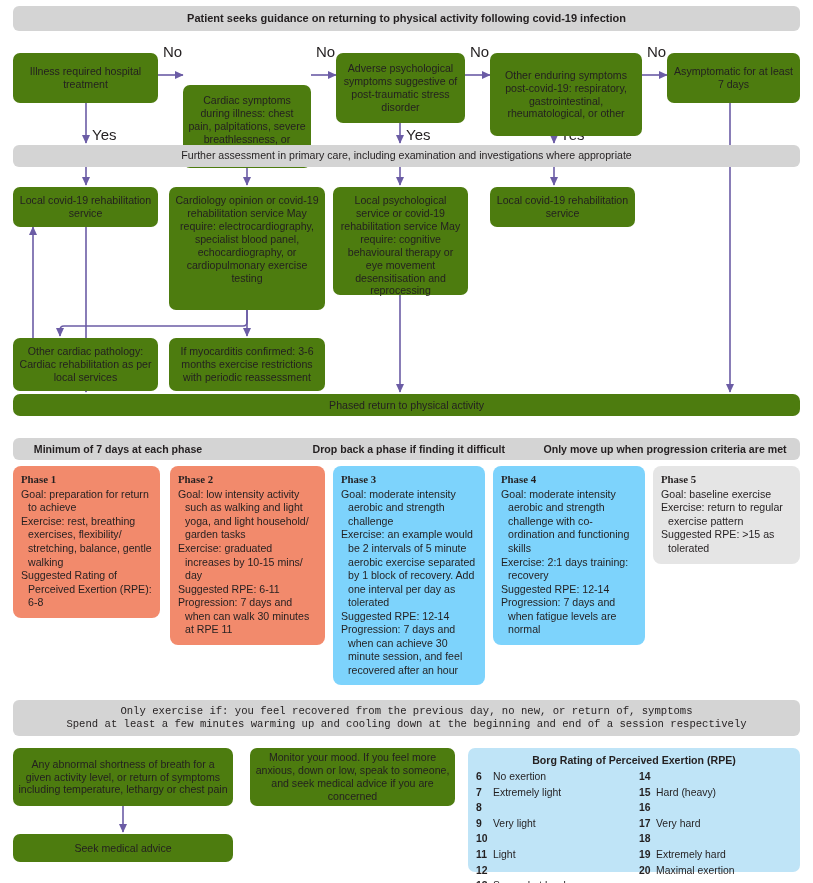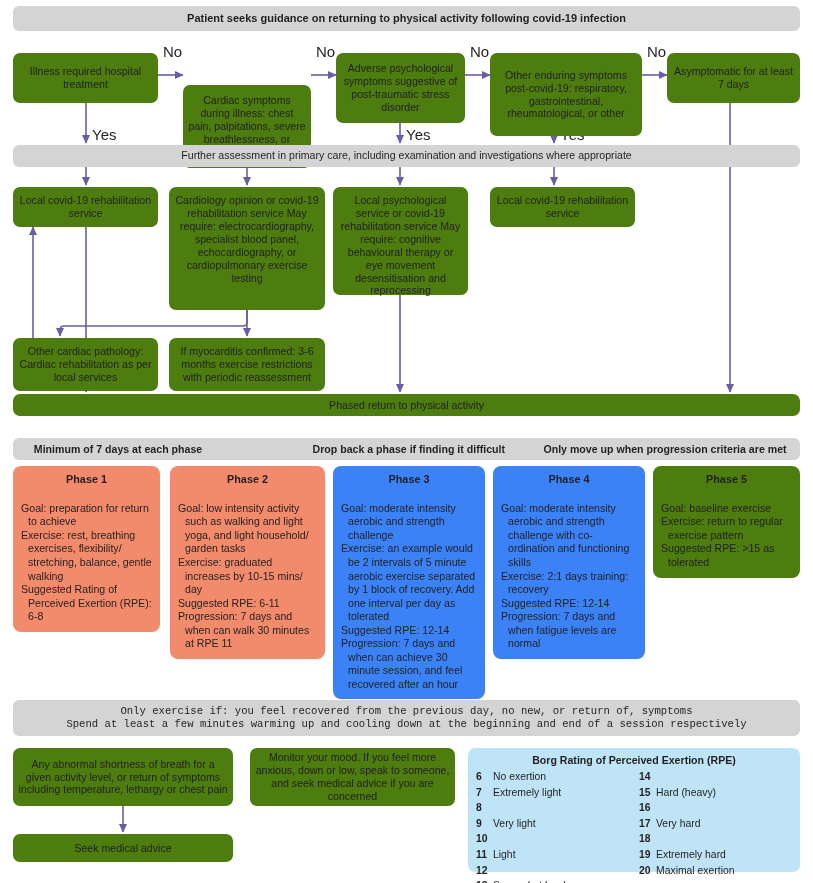--- a/index.html
+++ b/index.html
@@ -40,29 +40,29 @@
 
   .phase {
     position: absolute;
     border-radius: 8px;
     padding: 7px 8px 8px 8px;
     font-size: 10.6px;
     line-height: 1.28;
   }
   .phase .ptitle {
     font-weight: bold;
-    text-align: center;
     display: block;
-    margin-bottom: 15px;
+    margin-bottom: 1px;
     font-size: 10.8px;
+    font-family: Liberation Serif, serif;
   }
   .phase p { text-indent: -7px; padding-left: 7px; margin: 0; }
   .red   { background: #f28a6c; }
-  .yel   { background: #3b82f6; }
-  .teal  { background: #4d7c0f; }
+  .yel   { background: #7dd3fc; }
+  .teal  { background: #e5e5e5; }
 
   .hdrlabel {
     position: absolute;
     font-weight: bold;
     font-size: 10.6px;
     text-align: center;
   }
 
   .nolabel {
     position: absolute;

